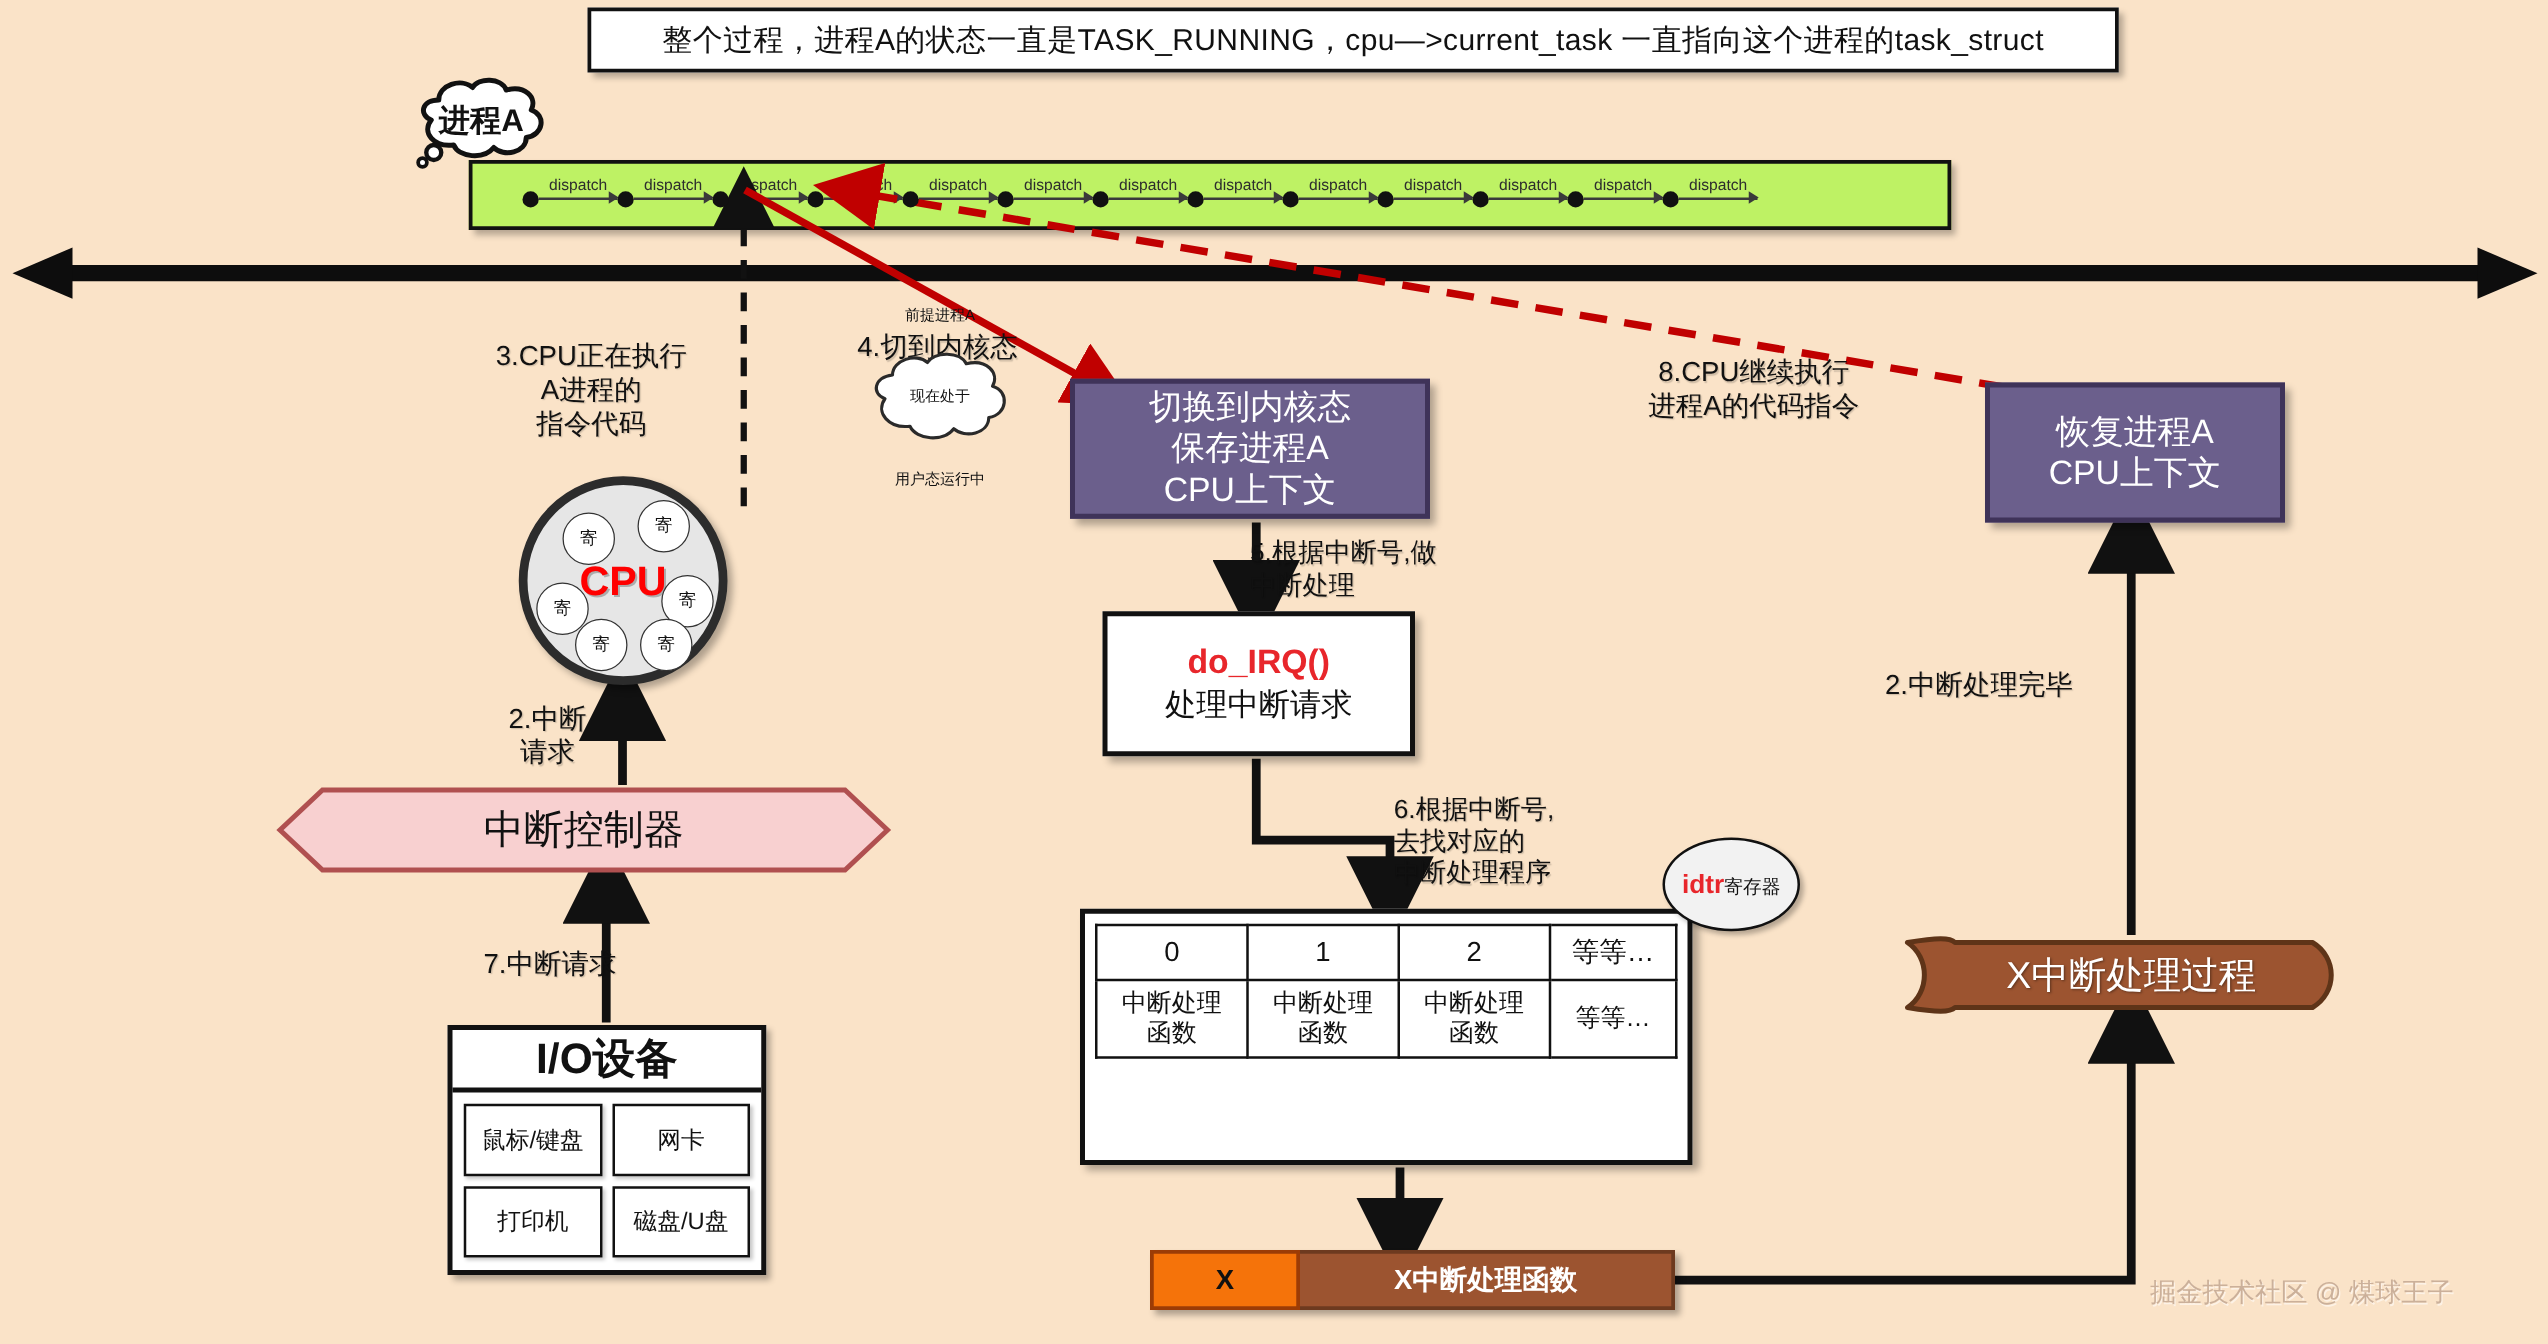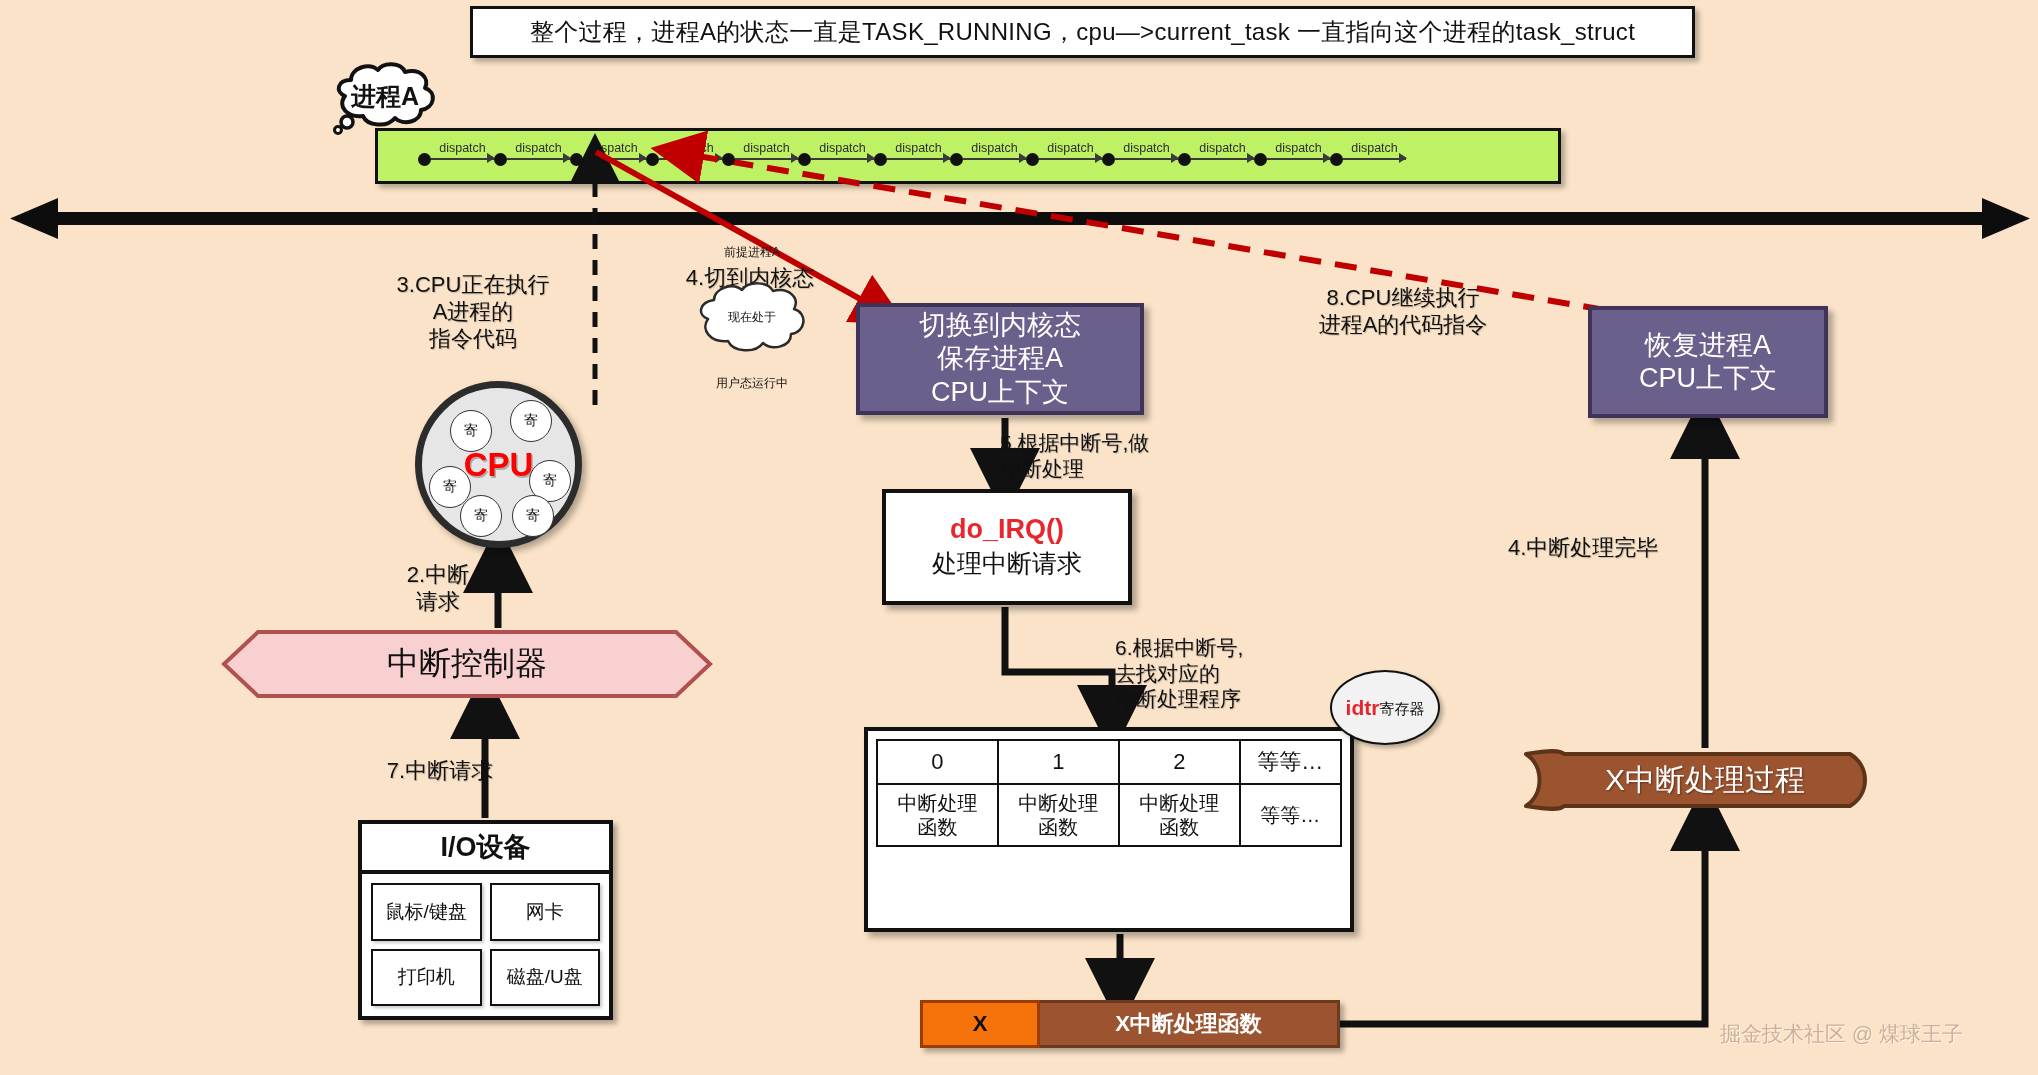--- a/index.html
+++ b/index.html
@@ -95,21 +95,21 @@
 
   
   #io-box{
     left:358px; top:820px; width:255px; height:200px;
     background:#fff; border:4px solid #111; box-shadow:4px 4px 5px rgba(0,0,0,.3);
     display:flex; flex-direction:column;
   }
   #io-title{
     height:50px; border-bottom:4px solid #111;
     display:flex; align-items:center; justify-content:center;
-    font-size:27px; font-weight:bold; color:#111;
+    font-size:34px; font-weight:bold; color:#111;
   }
   #io-grid{ flex:1; display:grid; grid-template-columns:1fr 1fr; gap:8px; padding:9px 9px 10px 9px;}
   .io-cell{
     border:2.5px solid #111; background:#fff;
     display:flex; align-items:center; justify-content:center;
     font-size:19px; color:#111; box-shadow:2px 2px 3px rgba(0,0,0,.22);
   }
 
   
   .purple-box{
@@ -342,21 +342,21 @@
   <div class="abs note" style="left:1000px; top:430px; width:230px; font-size:21px; text-align:left;">5.根据中断号,做
 中断处理</div>
 
   <div class="abs note" style="left:1115px; top:635px; width:215px; font-size:21px; text-align:left;">6.根据中断号,
 去找对应的
 中断处理程序</div>
 
   <div class="abs note" style="left:1278px; top:285px; width:250px; font-size:22px;">8.CPU继续执行
 进程A的代码指令</div>
 
-  <div class="abs note" style="left:1508px; top:535px; width:220px; font-size:22px; text-align:left;">4.中断处理完毕</div>
+  <div class="abs note" style="left:1508px; top:535px; width:220px; font-size:22px; text-align:left;">2.中断处理完毕</div>
 
   <div class="abs note" style="left:378px; top:562px; width:120px; font-size:22px;">2.中断
 请求</div>
 
   <div class="abs note" style="left:340px; top:758px; width:200px; font-size:22px;">7.中断请求</div>
 
   <div class="abs" id="premise-cloud">
     <svg width="132" height="80" viewBox="0 0 132 80">
       <g fill="#ffffff" stroke="#2a2a2a" stroke-width="2.5" stroke-linejoin="round">
         <path d="M28 22 C28 10, 47 4, 56 12 C62 3, 82 3, 87 13

